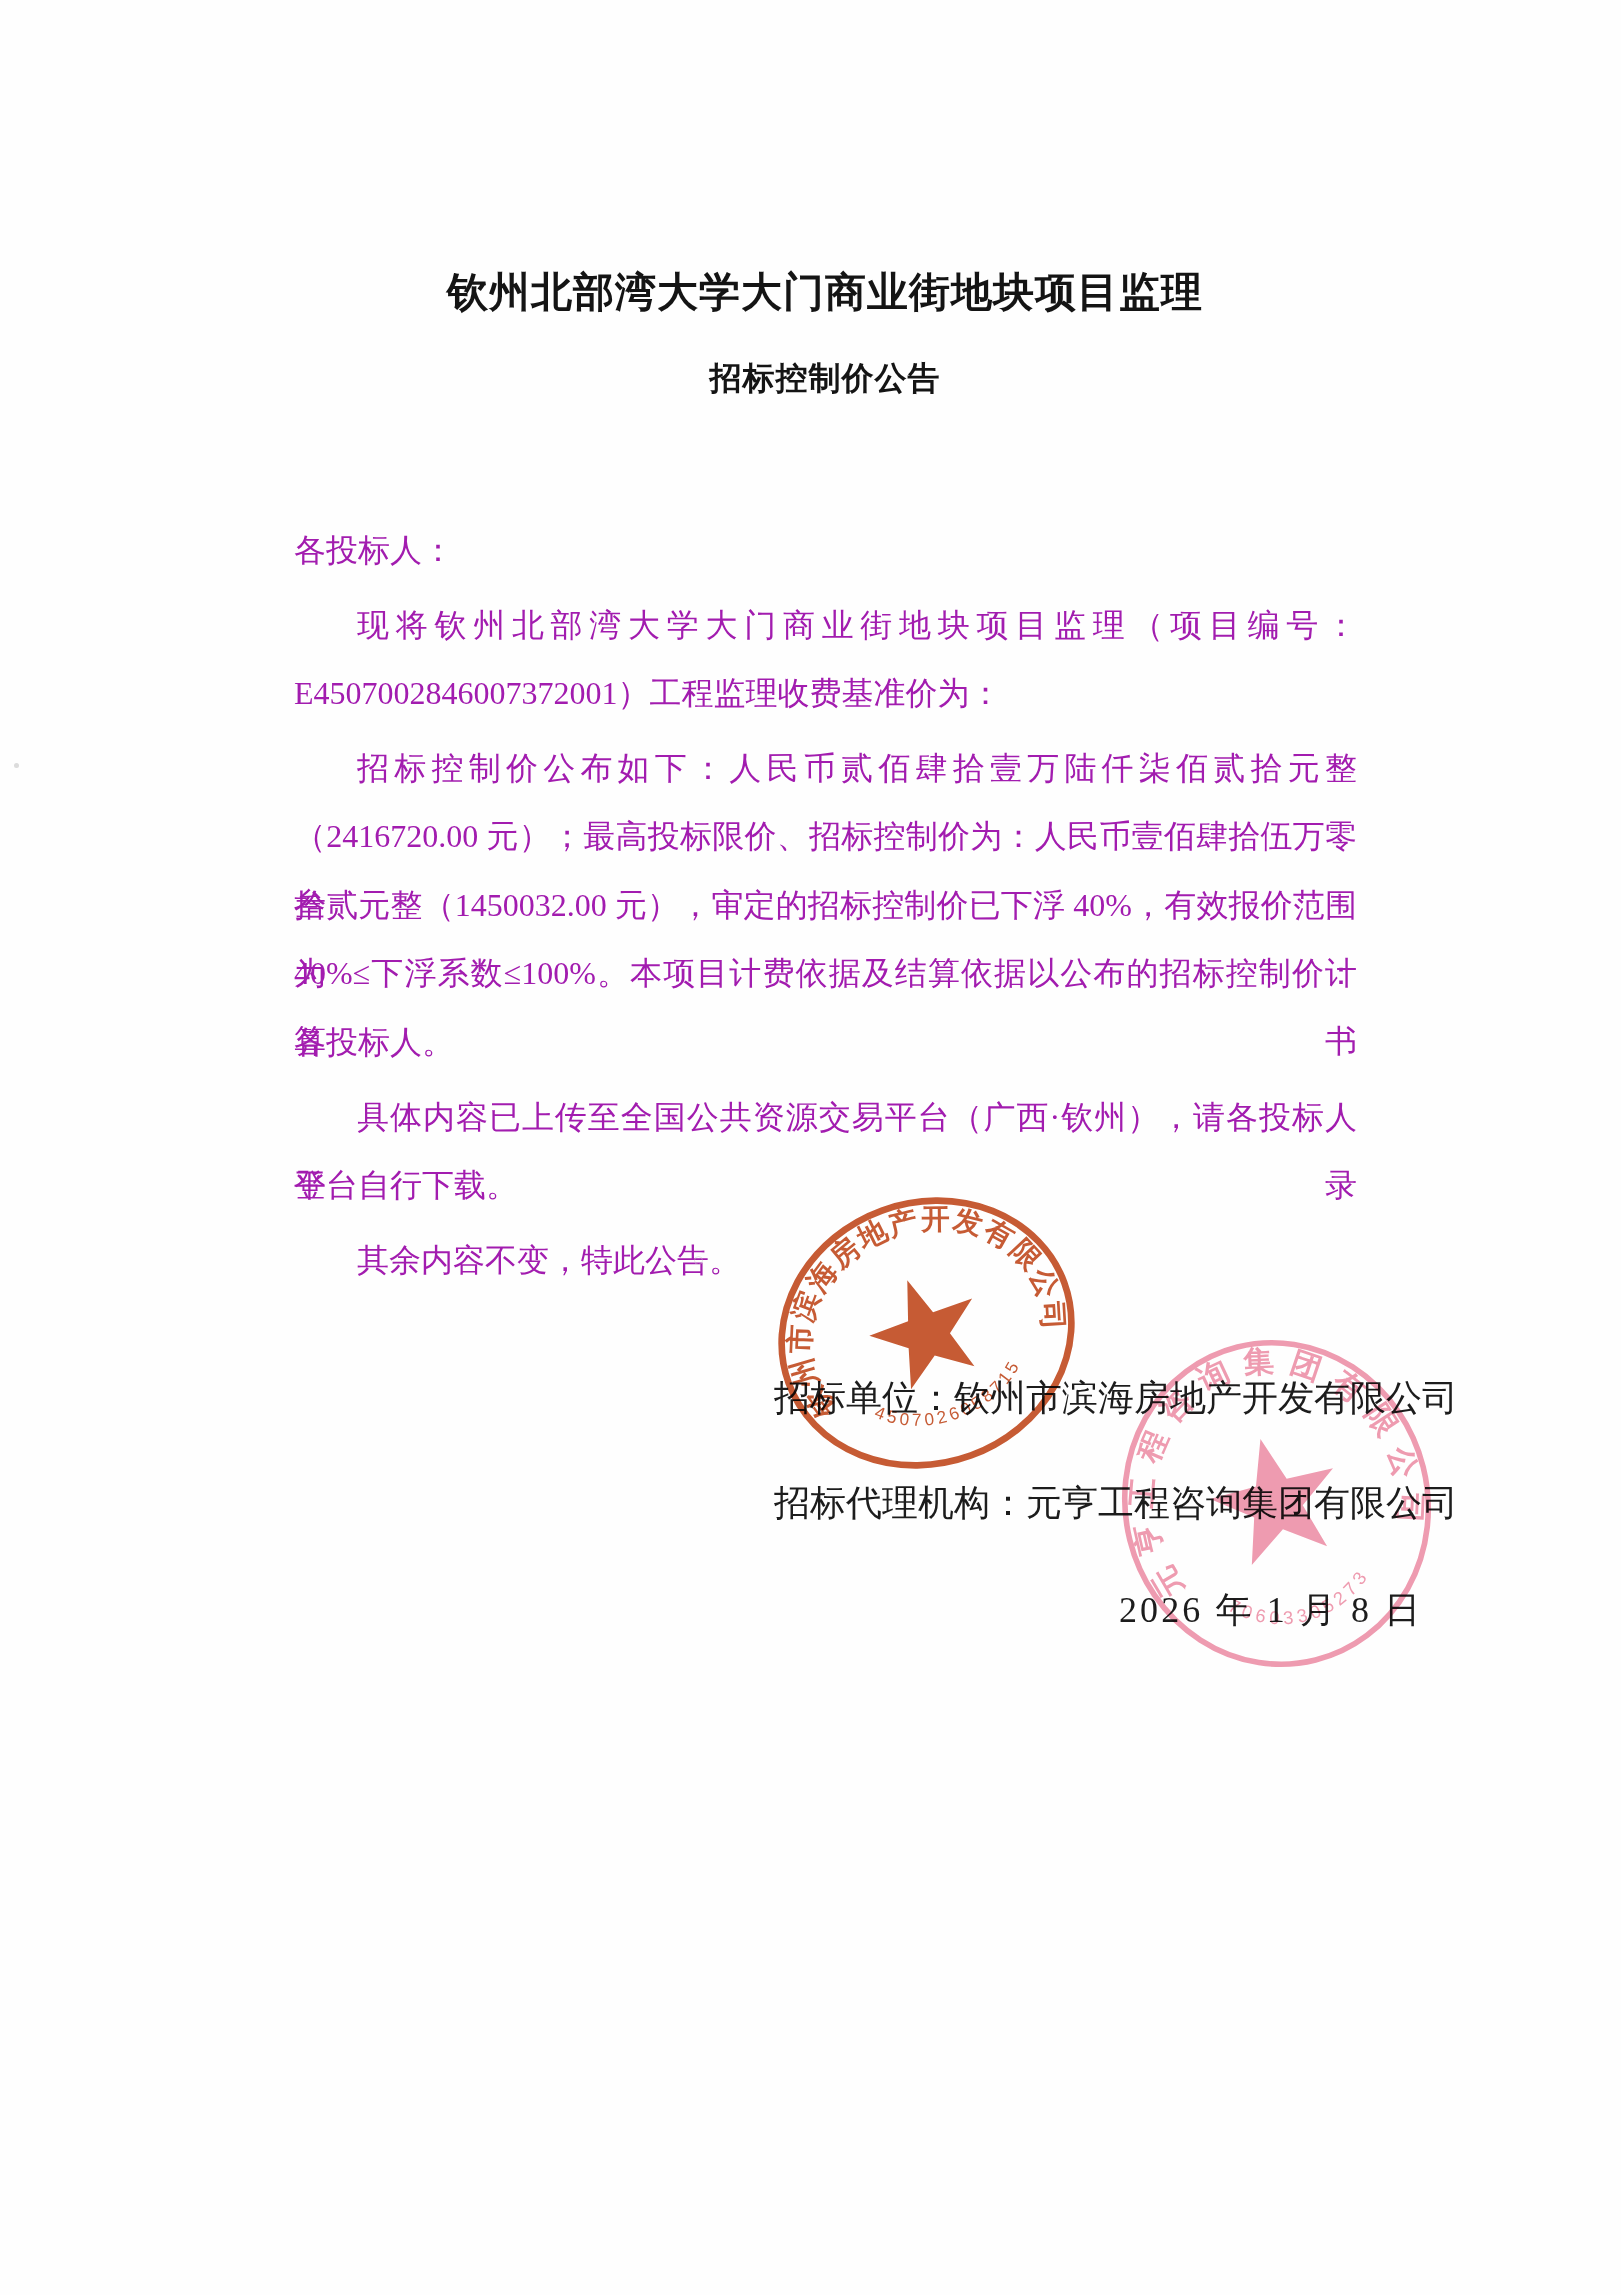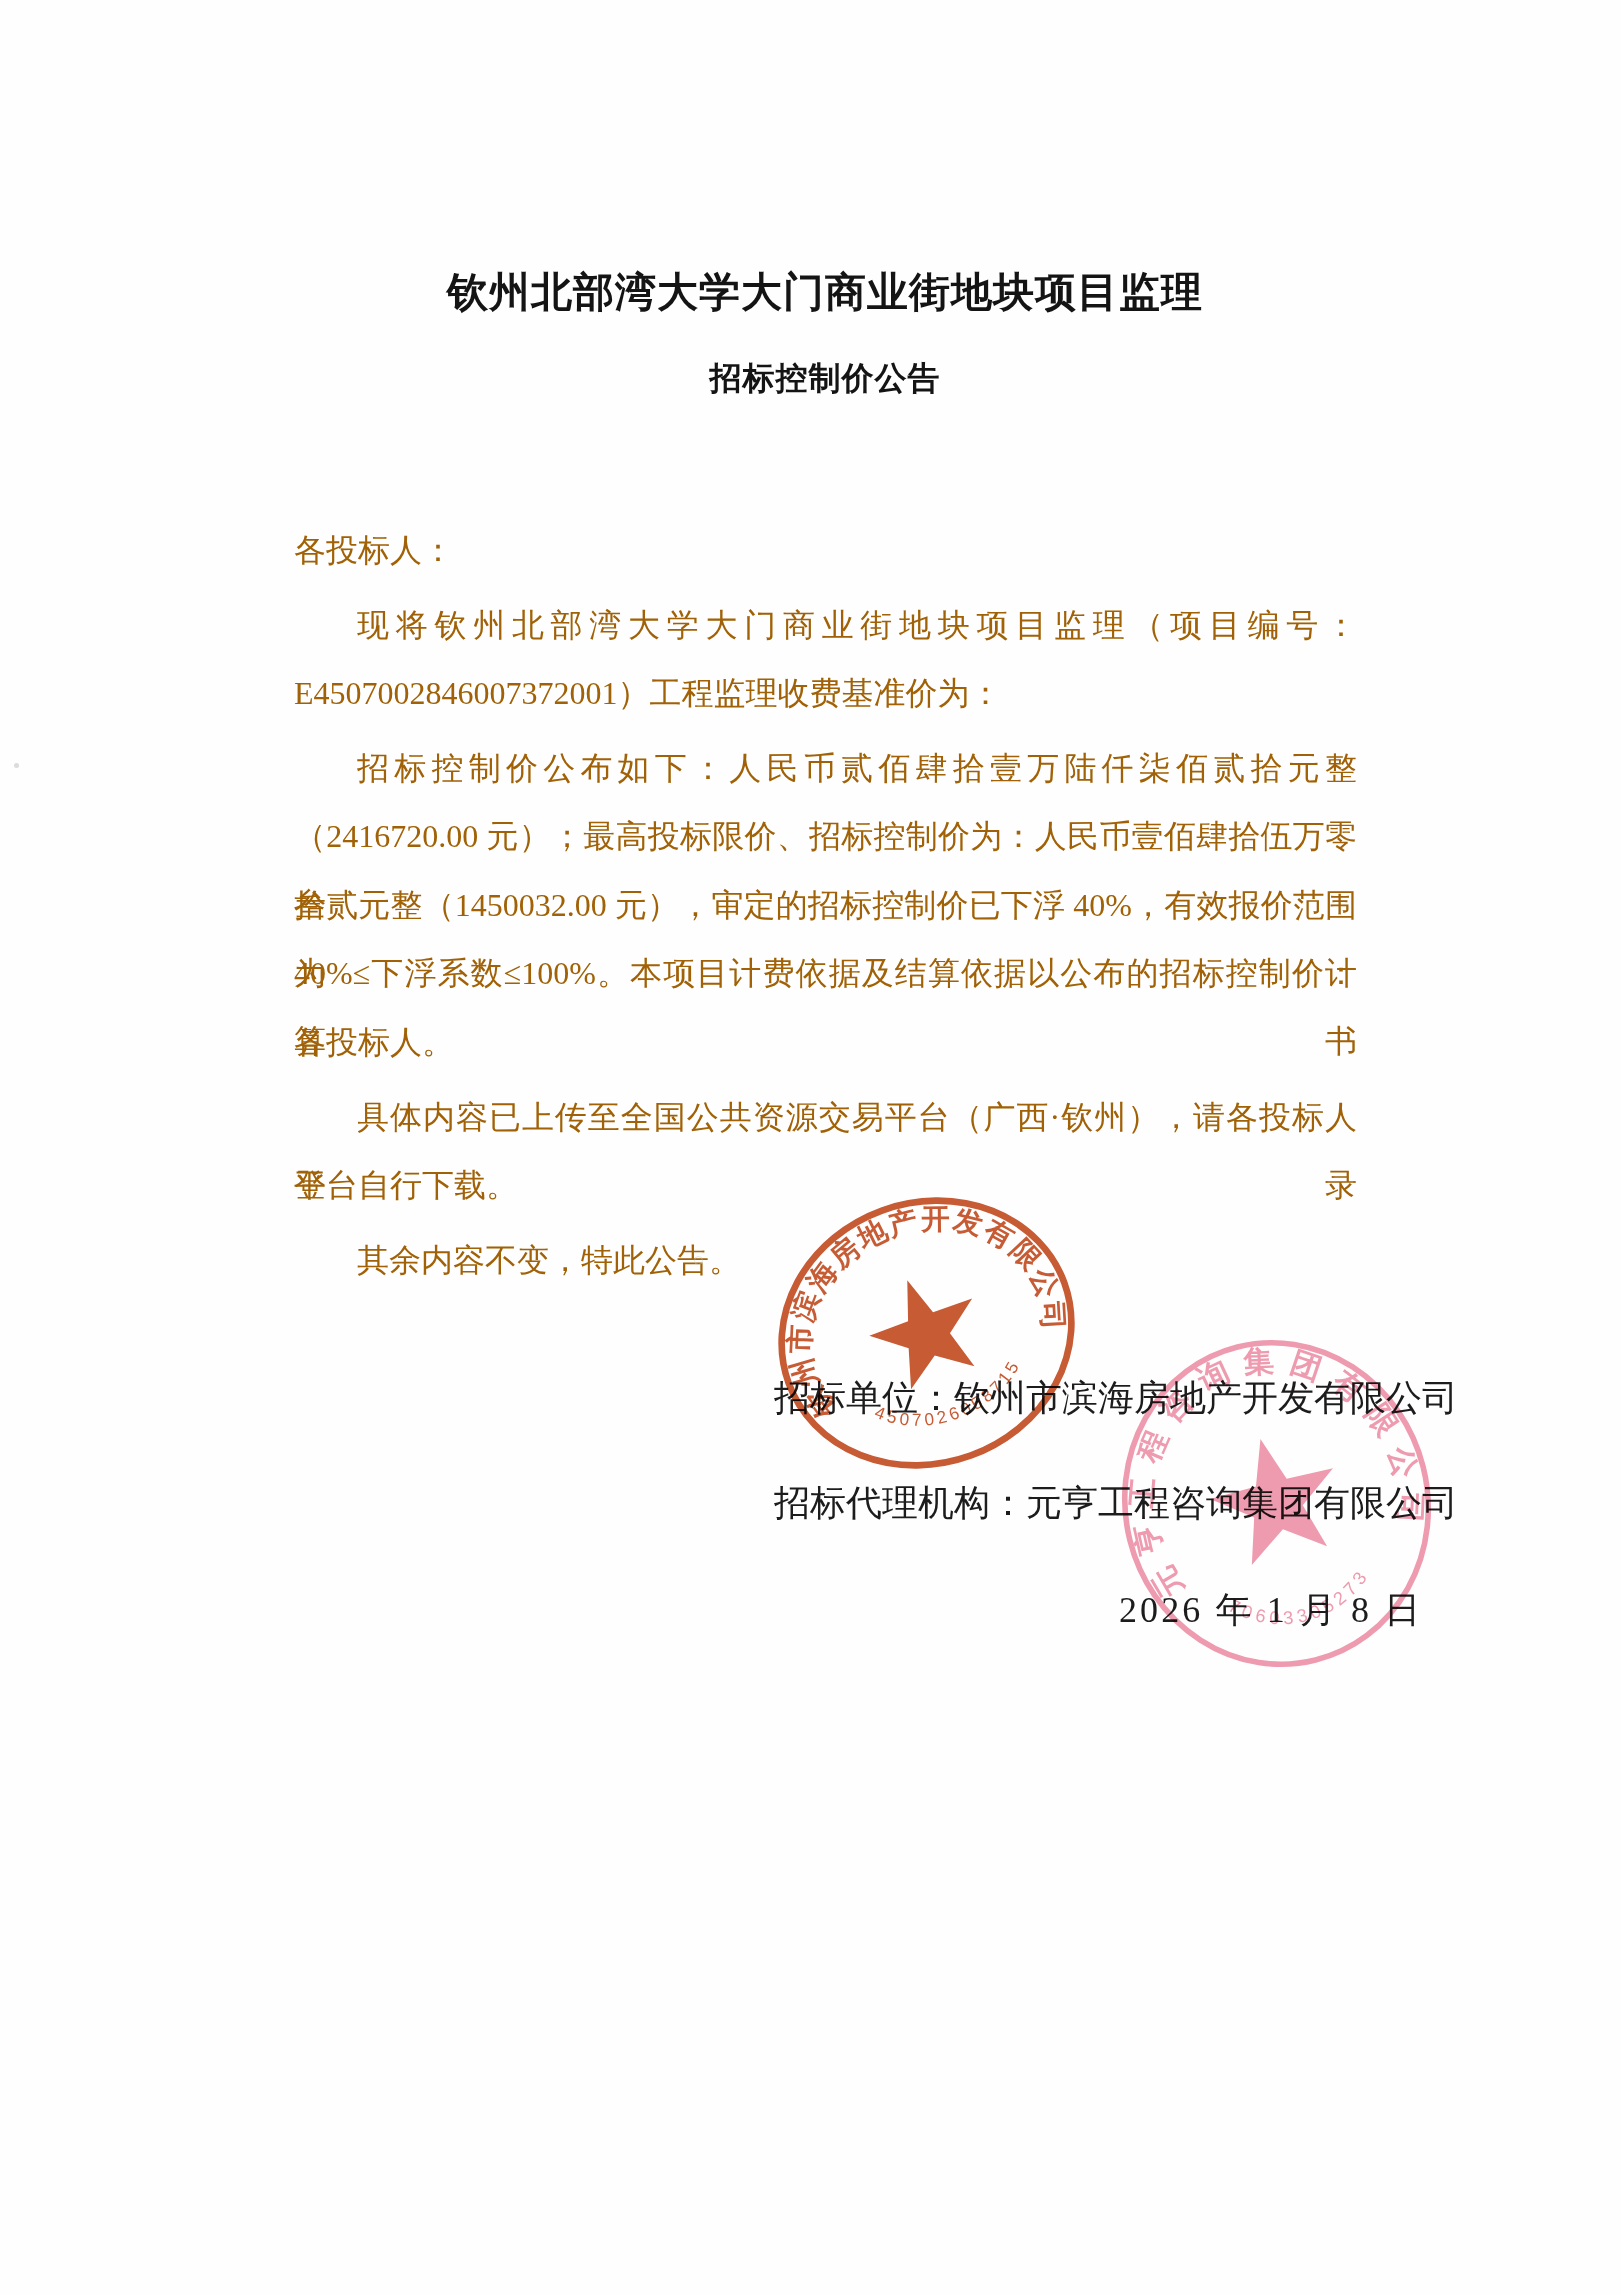--- a/index.html
+++ b/index.html
@@ -14,21 +14,21 @@
     left:0;width:1622px;text-align:center;
     font-family:"Liberation Sans","DejaVu Sans",sans-serif;
     font-weight:700;color:#141414;letter-spacing:1px;
     font-size:41px;line-height:1.1;
   }
   #title1{top:270px;}
   #title2{top:361px;font-size:32px;}
   
   .bodyline{
     position:absolute;left:294px;width:1063px;height:68px;
-    font-size:32px;line-height:68px;white-space:nowrap;color:#a16207;
+    font-size:32px;line-height:68px;white-space:nowrap;color:#a21caf;
   }
   .indent{text-indent:63px;}
   .justify{
     white-space:normal;
     text-align:justify;text-align-last:justify;
     -moz-text-align-last:justify;text-justify:inter-ideograph;
   }
   
   .sigline{
     position:absolute;left:774px;font-size:36px;line-height:37px;

